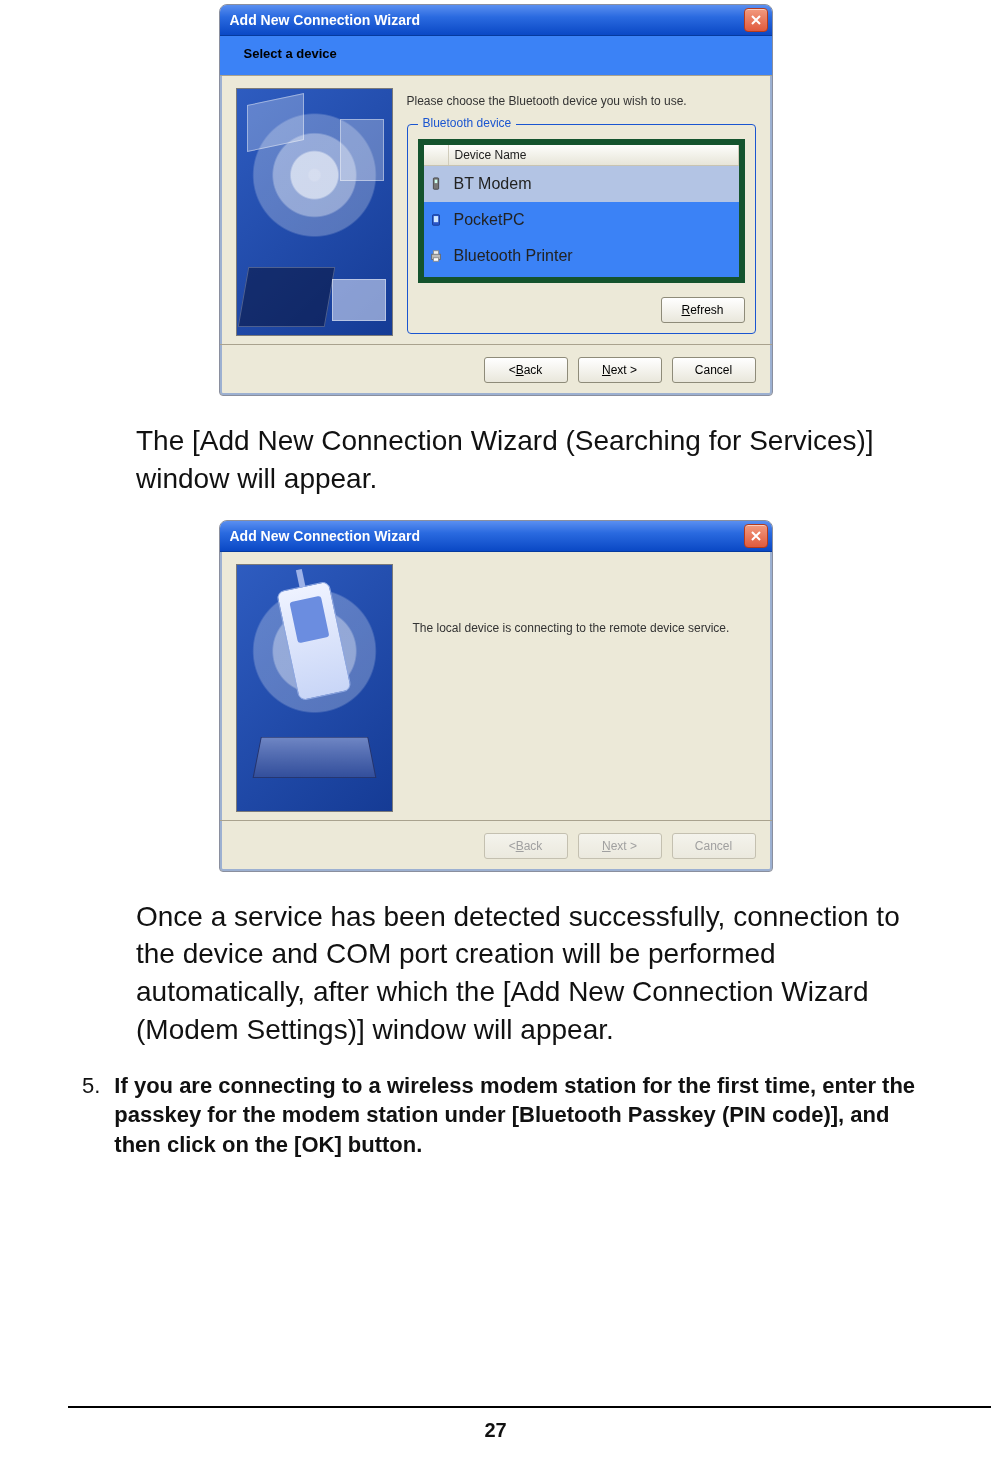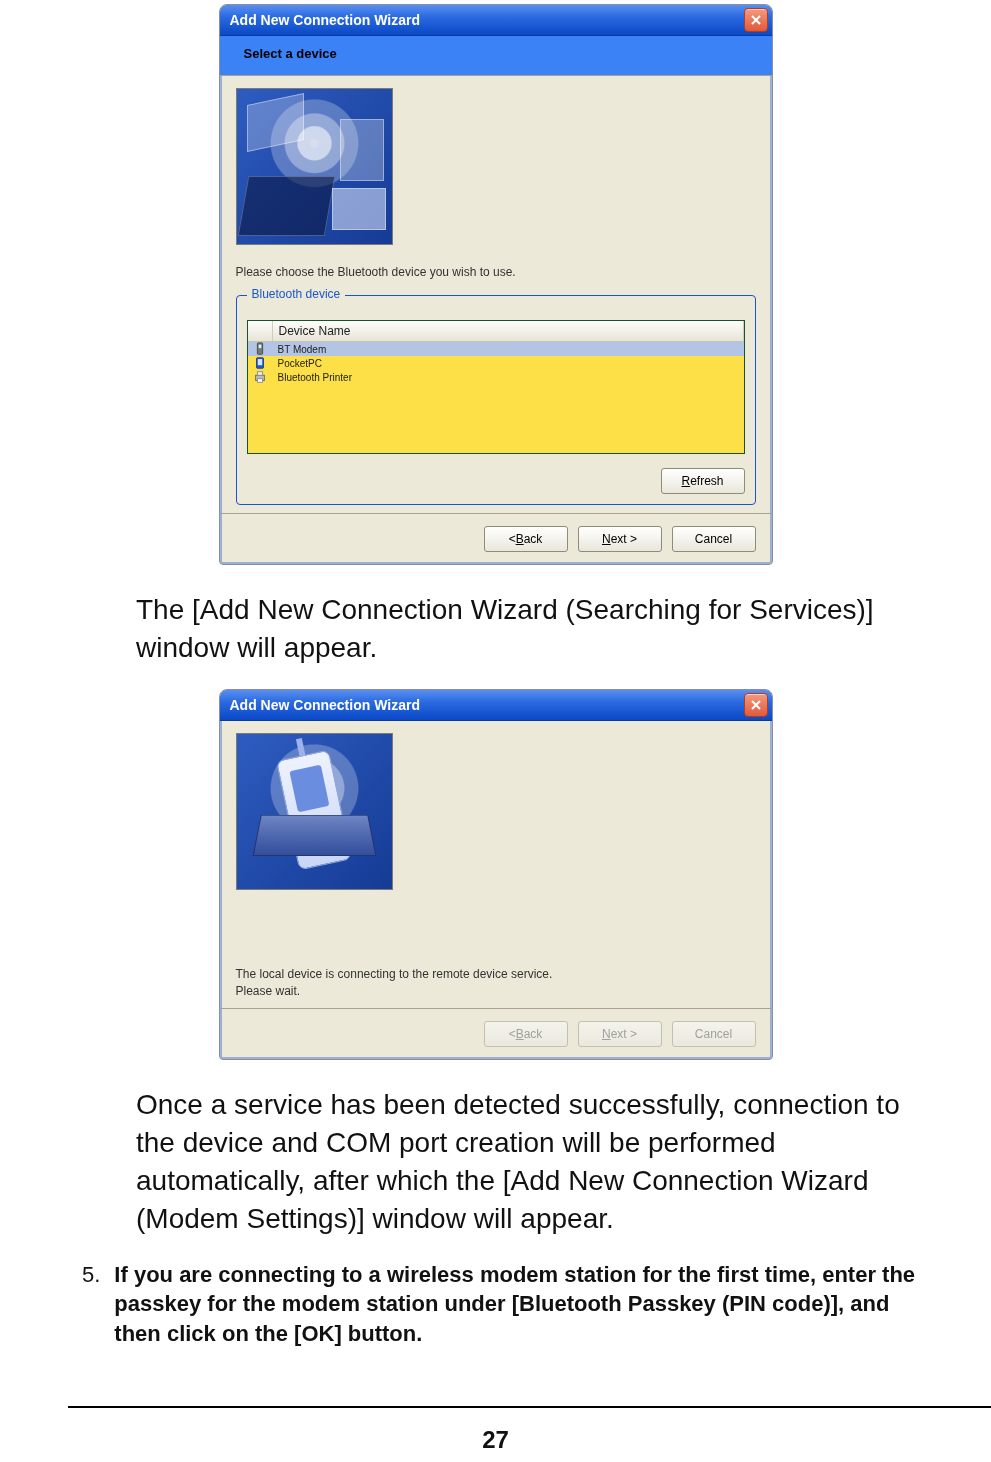--- a/index.html
+++ b/index.html
@@ -77,21 +77,20 @@
     padding:10px 16px 14px 24px;
     font-weight:bold;
     font-size:13px;
     color:#000;
   }
 
   .xp-body{
     display:flex;
     padding:12px 16px 8px 16px;
     gap:14px;
-    flex-direction:column;
   }
   .xp-illustration{
     width:155px;
     height:246px;
     flex:0 0 155px;
     border:1px solid #7a7a7a;
     background:
       radial-gradient(circle at 50% 35%, rgba(255,255,255,.15) 0 3%, transparent 4%),
       radial-gradient(circle at 50% 35%, rgba(255,255,255,.55) 12% 13%, transparent 14%),
       radial-gradient(circle at 50% 35%, rgba(255,255,255,.35) 22% 23%, transparent 24%),
@@ -124,37 +123,36 @@
   .groupbox-label{
     position:absolute;
     top:-9px;left:10px;
     background:var(--xp-face);
     padding:0 5px;
     color:var(--groupbox-blue);
     font-size:12px;
   }
 
   .listview{
-    background:#fde047;
-    border:1px solid #14532d;
+    background:#3b82f6;
+    border:6px solid #14532d;
     height:132px;
     overflow:hidden;
-    margin-top:10px;
   }
   .lv-header{
     display:flex;
     background:linear-gradient(#fdfdfb,#e7e5d8);
     border-bottom:1px solid #c8c4b2;
     font-size:12px;
     height:20px;
     align-items:center;
   }
   .lv-hcol-icon{width:24px;border-right:1px solid #d0ccbb;height:100%;}
   .lv-hcol-name{flex:1;padding-left:6px;border-right:1px solid #d0ccbb;line-height:20px;}
-  .lv-row{display:flex;align-items:center;height:14px;font-size:10px;}
+  .lv-row{display:flex;align-items:center;height:36px;font-size:16px;}
   .lv-row.selected{background:var(--sel-bg);}
   .lv-icon{width:24px;display:flex;align-items:center;justify-content:center;}
   .lv-icon svg{width:14px;height:14px;}
   .lv-name{padding-left:6px;}
 
   .refresh-row{display:flex;justify-content:flex-end;margin-top:14px;}
   .xp-button{
     min-width:84px;
     height:26px;
     background:linear-gradient(#ffffff,#e9e7db);
@@ -194,25 +192,25 @@
 
   .page-divider{
     position:absolute;
     left:68px;right:0;
     bottom:58px;
     border-top:2px solid #000;
   }
   .page-number{
     position:absolute;
     left:0;right:0;
-    bottom:12px;
+    bottom:24px;
     text-align:center;
     font-family: Arial, Helvetica, sans-serif;
     font-weight:bold;
-    font-size:24px;
+    font-size:20px;
   }
 
   
   .xp-body.centeredtext{gap:20px;}
   .connect-text{margin-top:56px;color:#333;line-height:1.45;font-size:12px;}
 
 </style>
 </head>
 <body>
 
@@ -322,21 +320,20 @@
     </div>
 
     <div class="xp-body centeredtext">
       <div class="xp-illustration">
         <div class="ill-phone"></div>
         <div class="ill-dock"></div>
       </div>
       <div class="xp-rightcol">
         <div class="connect-text">
           <div>The local device is connecting to the remote device service.</div>
-          <div>Please wait.</div>
         </div>
       </div>
     </div>
 
     <div class="xp-footer">
       <button class="xp-button disabled">
         <span>&lt; </span>
           <span class="mnemonic">B</span>
           <span>ack</span>
       </button>

